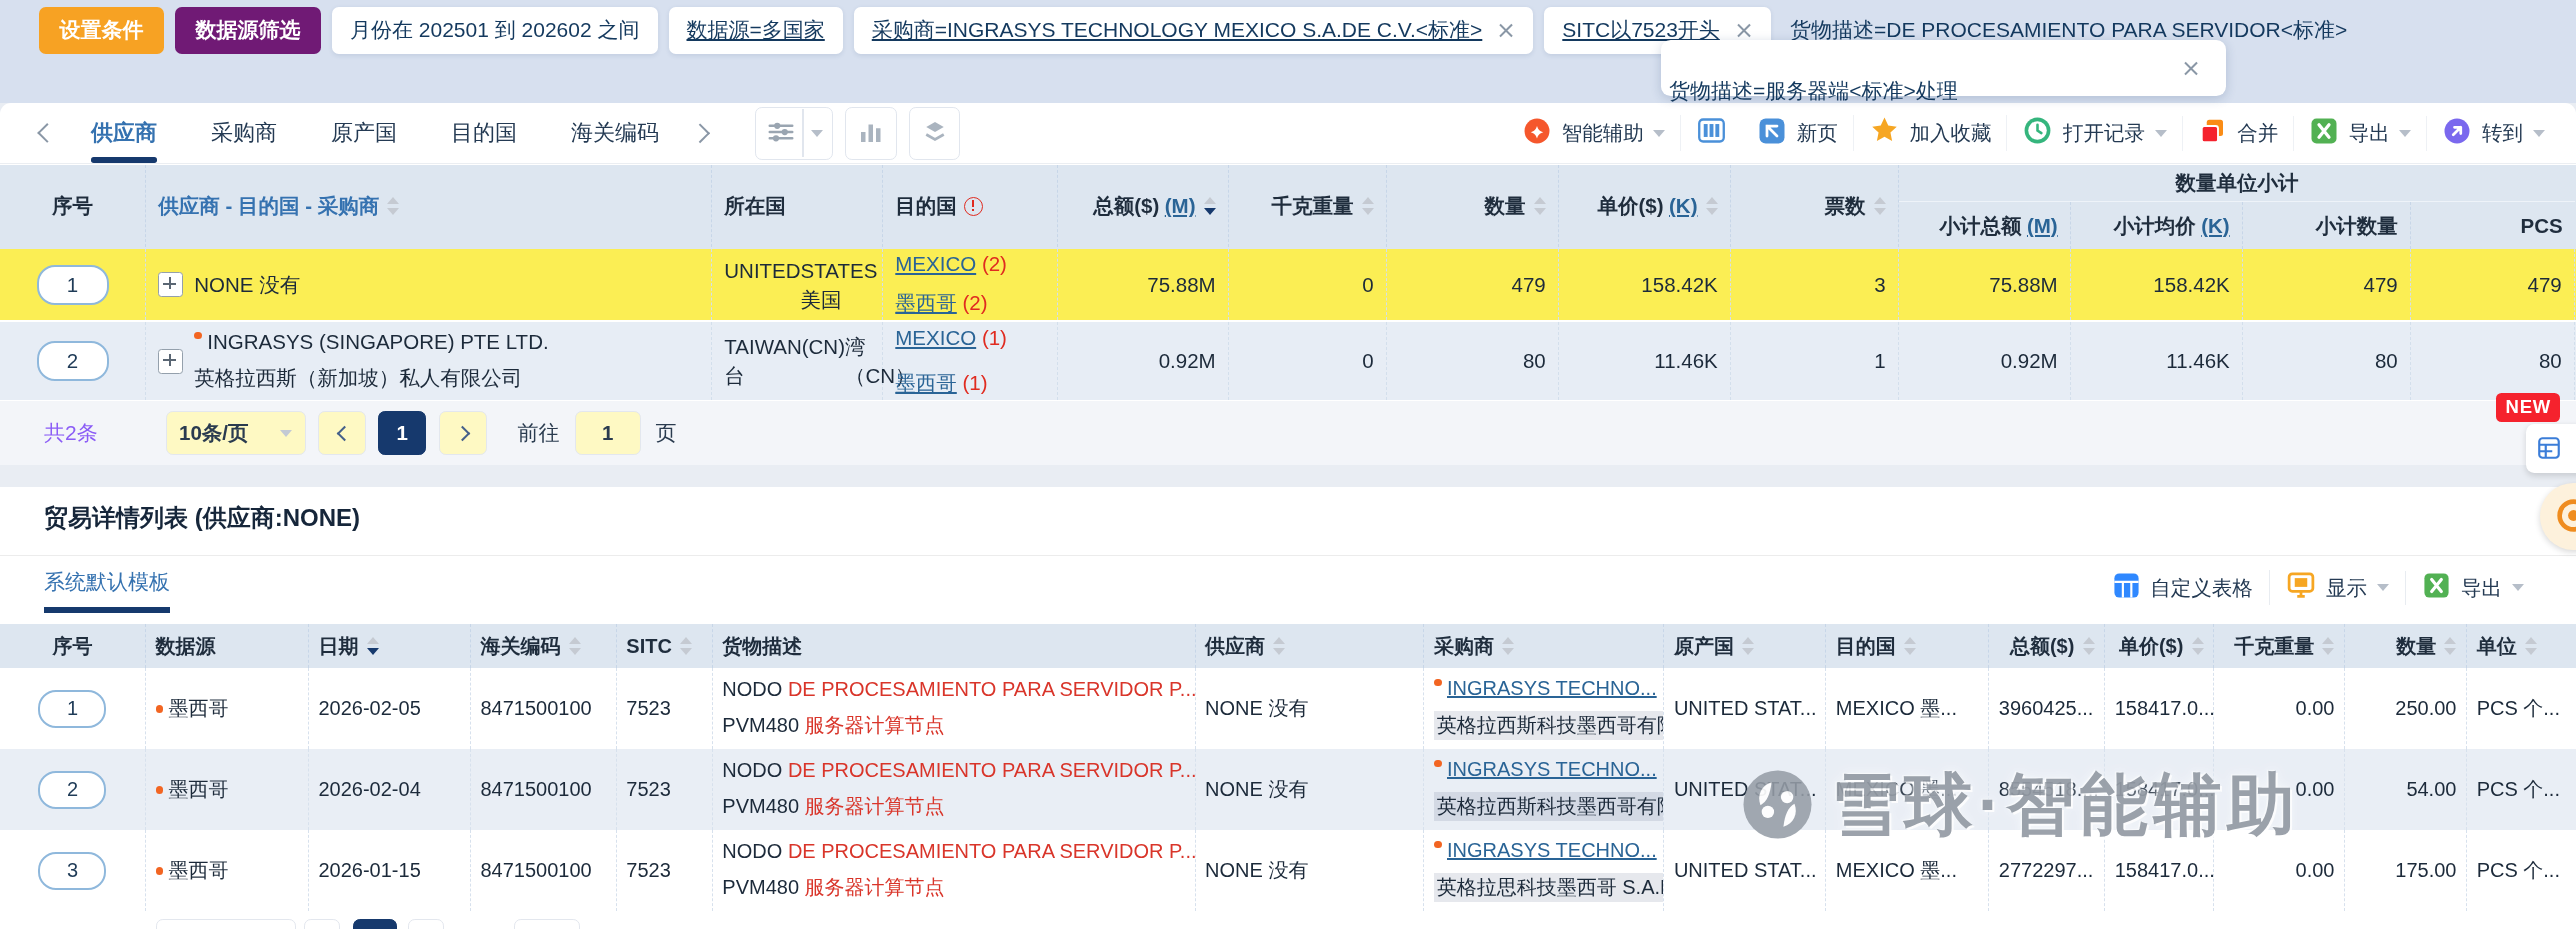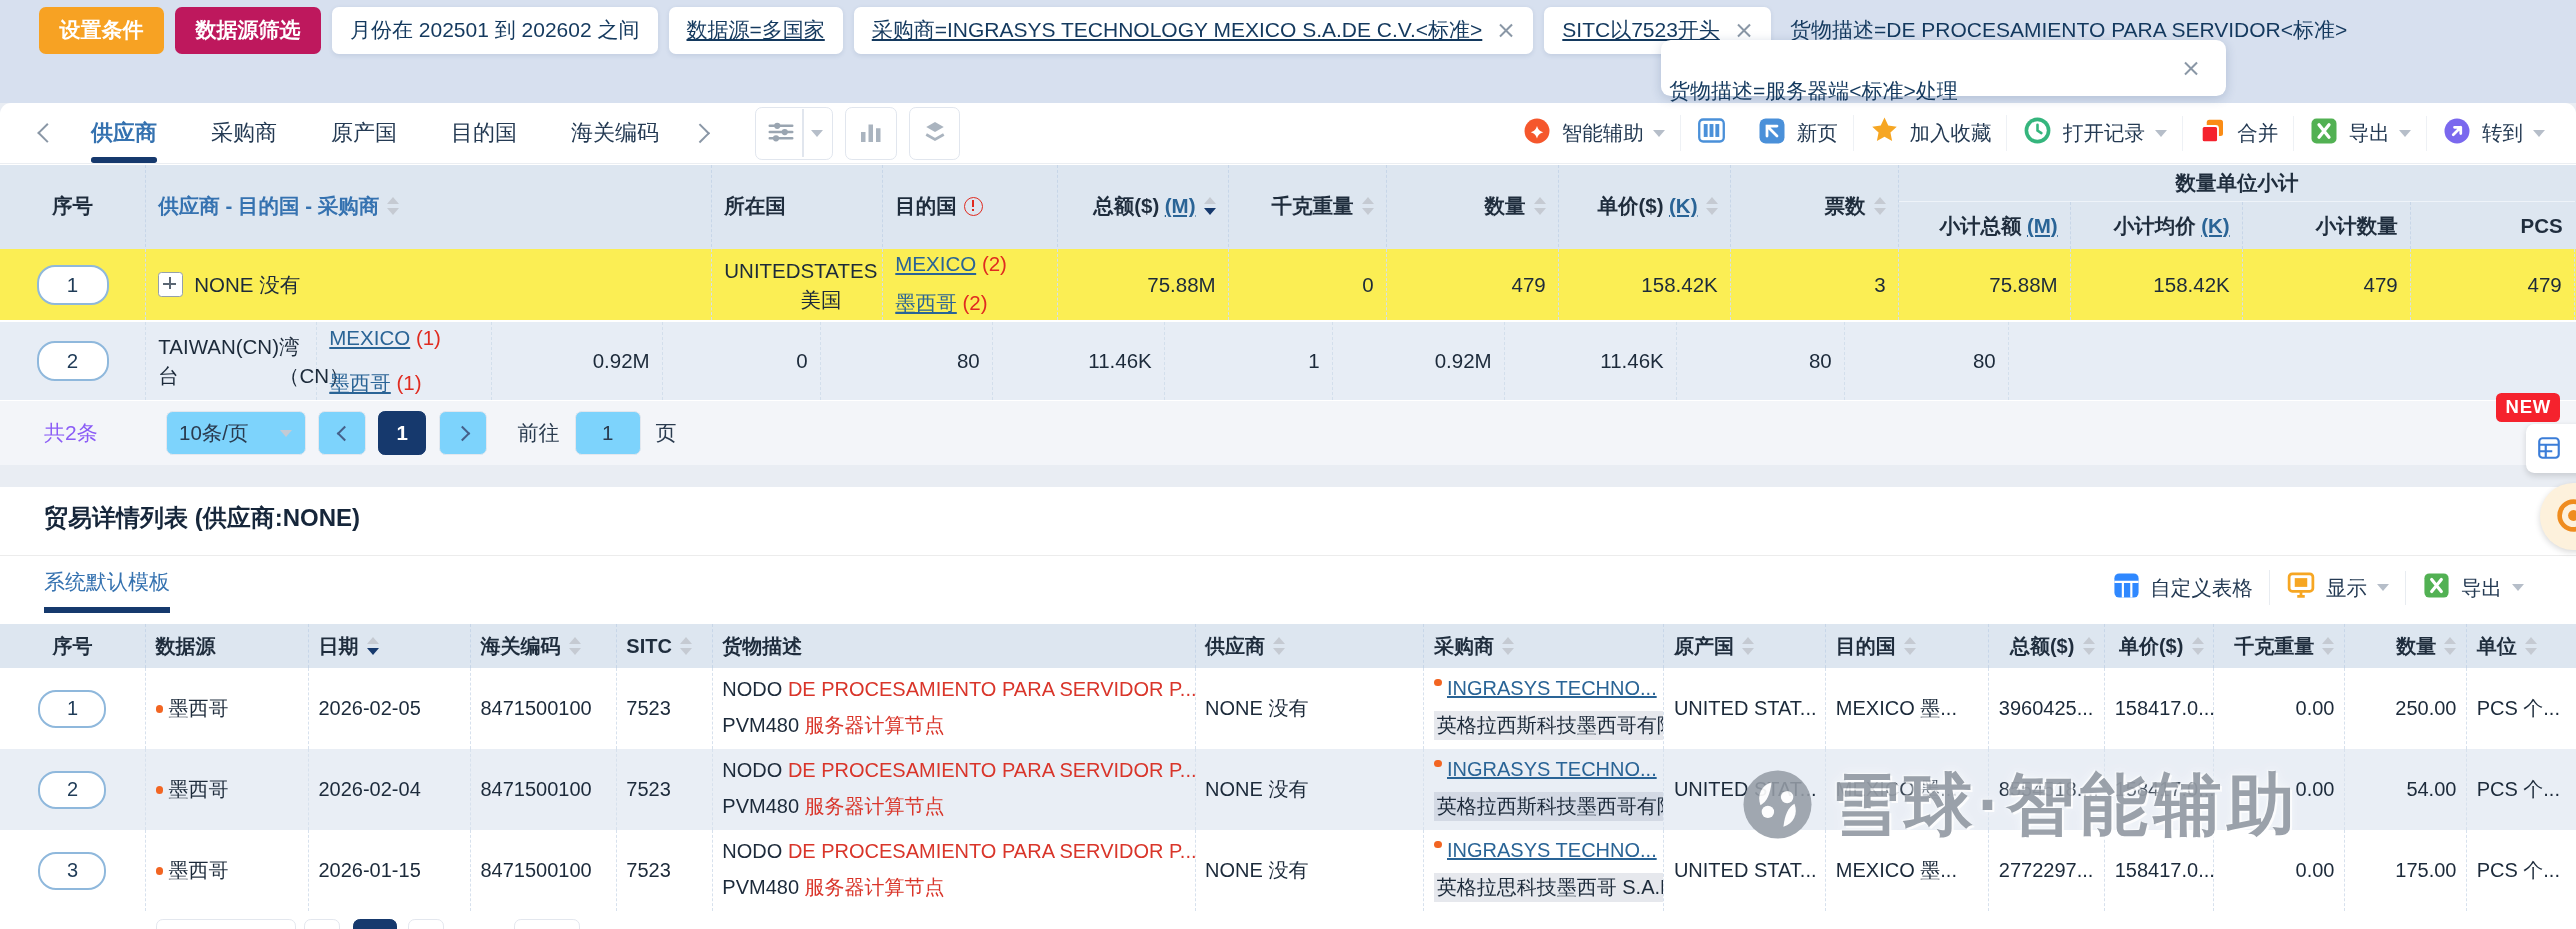--- a/index.html
+++ b/index.html
@@ -5,21 +5,21 @@
   html,body{margin:0;padding:0}
   .page{position:relative;width:2576px;height:929px;overflow:hidden;background:#e9edf3;
         font-family:"Liberation Sans","DejaVu Sans",sans-serif;color:#1f2d3d;}
 
   
   .filterbar{position:absolute;top:0;left:0;width:2576px;height:103px;background:#d7e0ef;}
   .chips{position:absolute;top:6.8px;left:15px;display:flex;gap:11px;height:47px;align-items:stretch;padding-left:24px;}
   .btn{height:47px;border-radius:6.8px;padding:0 20.5px;font-size:21px;font-weight:bold;color:#fff;
        display:flex;align-items:center;border:none;}
   .btn.orange{background:#f7a223}
-  .btn.navy{background:#be185d}
+  .btn.navy{background:#701a75}
   .chip{background:#fff;border-radius:6.8px;padding:0 18px;display:flex;align-items:center;gap:15px;
         font-size:21px;color:#14395e;box-shadow:0 1.4px 4.1px rgba(30,60,110,.10);white-space:nowrap;}
   .chip .u{text-decoration:underline}
   .chip-bare{display:flex;align-items:center;font-size:21px;color:#14395e;padding-left:8.2px;white-space:nowrap;}
   .xmark{position:relative;width:18px;height:18px;flex:0 0 auto;cursor:pointer}
   .xmark::before,.xmark::after{content:"";position:absolute;left:8.2px;top:0.7px;width:2.1px;height:17px;background:#8a97a6;}
   .xmark::before{transform:rotate(45deg)}
   .xmark::after{transform:rotate(-45deg)}
   .popup{position:absolute;left:1661px;top:40px;width:565px;height:56px;background:#fff;border-radius:9.6px;
          box-shadow:0 2.7px 11px rgba(30,60,110,.20);z-index:5;}
@@ -88,22 +88,22 @@
   .lk{color:#2a6496;text-decoration:underline;cursor:pointer}
   .red{color:#e02b20}
   .twoline{display:flex;flex-direction:row;line-height:29px}
   .warn{width:19px;height:19px;border:1.4px solid #e02b20;border-radius:50%;position:relative;margin-left:6.8px;flex:0 0 auto;box-sizing:border-box;}
   .warn::before{content:"";position:absolute;left:7.5px;top:2.7px;width:2.1px;height:6.8px;background:#e02b20}
   .warn::after{content:"";position:absolute;left:7.5px;top:11.6px;width:2.1px;height:2.1px;background:#e02b20}
 
   
   .pagebar{position:absolute;top:401px;left:0;width:2576px;height:64px;background:#f3f5f9;display:flex;align-items:center;}
   .pg-total{margin-left:44px;font-size:21px;color:#8b5cf6}
-  .box{background:#7dd3fc;border:1.4px solid #e3e7ee;border-radius:6.8px;height:44px;display:flex;align-items:center;
-       justify-content:center;font-size:20.5px;color:#2a3b4f;box-sizing:border-box;}
+  .box{background:#fef9c3;border:1.4px solid #e3e7ee;border-radius:6.8px;height:44px;display:flex;align-items:center;
+       justify-content:center;font-size:20.5px;color:#2a3b4f;box-sizing:border-box;font-weight:bold;}
   .pg-select{width:140px;margin-left:68px;justify-content:space-between;padding:0 12.3px}
   .pg-select .caret{border-top-color:#c3cad4}
   .pg-btn{width:48px;margin-left:12.3px;cursor:pointer}
   .pg-page{width:48px;margin-left:12.3px;background:#16396d;color:#fff;border-color:#16396d;font-weight:bold}
   .pg-goto{margin-left:31px;font-size:21px;color:#2a3b4f}
   .pg-input{width:66px;margin-left:15px}
   .pg-unit{margin-left:15px;font-size:21px;color:#2a3b4f}
   .band{position:absolute;top:465px;left:0;width:2576px;height:22px;background:#e9edf3}
 
   
@@ -405,20 +405,30 @@
         <div class="cell mc10 num">75.88M</div>
         <div class="cell mc11 num">158.42K</div>
         <div class="cell mc12 num">479</div>
         <div class="cell mc13 num">479</div>
       </div>
 
       <div class="mrow row-b">
         <div class="cell mc1 pillwrap">
           <span class="pill">2</span>
         </div>
+        <div class="cell mc2">
+          <span class="plusbox"></span>
+          <span class="stack">
+            <span class="nline">
+                <span class="odot"></span>
+                <span>INGRASYS (SINGAPORE) PTE LTD.</span>
+              </span>
+            <span>英格拉西斯（新加坡）私人有限公司</span>
+          </span>
+        </div>
         <div class="cell mc3">
           <span class="twoline">
             <span>TAIWAN(CN) 台</span>
             <span>湾（CN）</span>
           </span>
         </div>
         <div class="cell mc4">
           <span class="stack" style="gap:19px">
             <span><a class="lk">MEXICO</a> <span class="red">(1)</span></span>
             <span><a class="lk">墨西哥</a> <span class="red">(1)</span></span>

